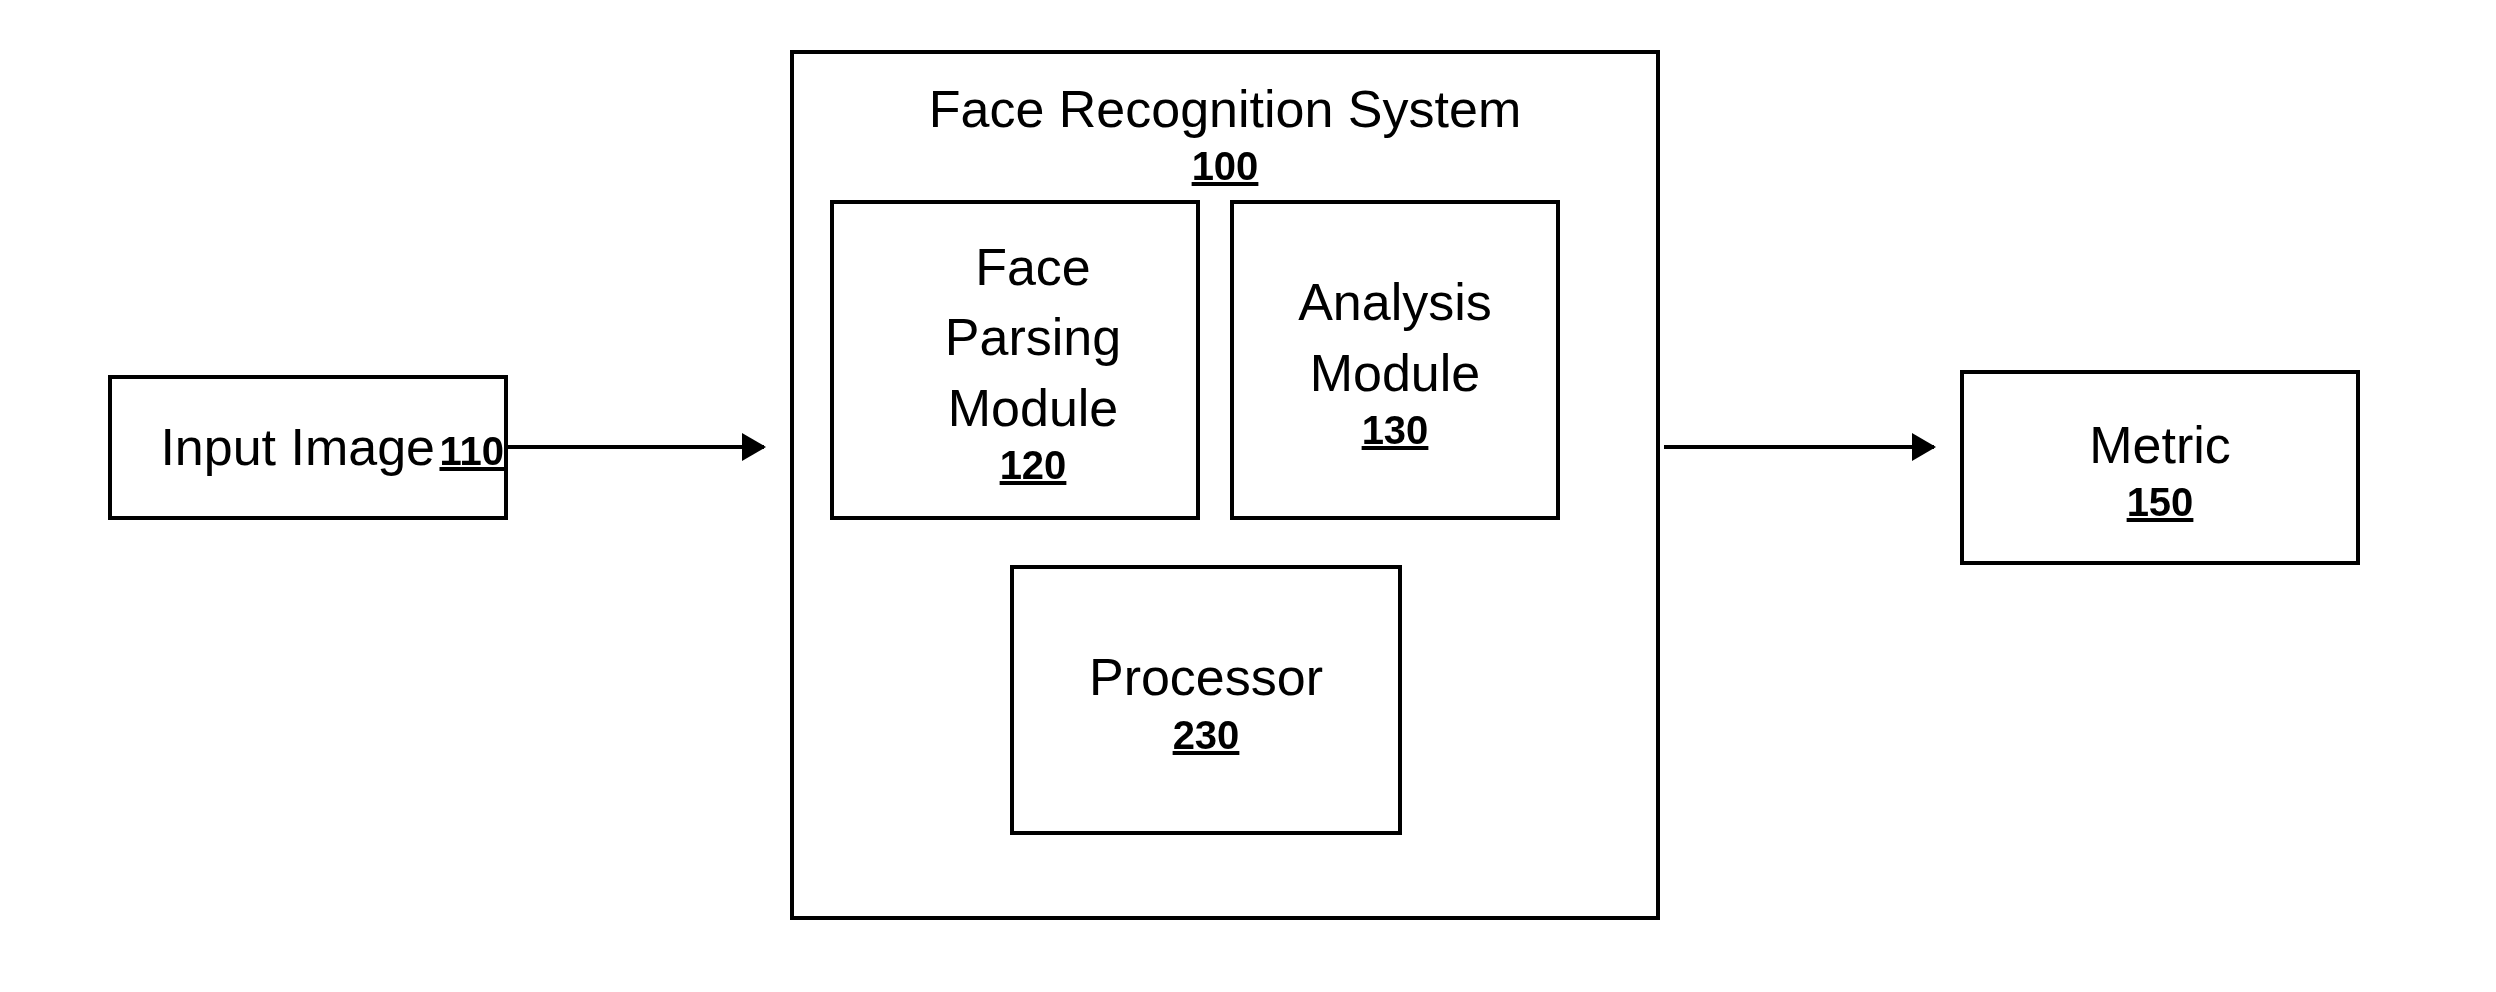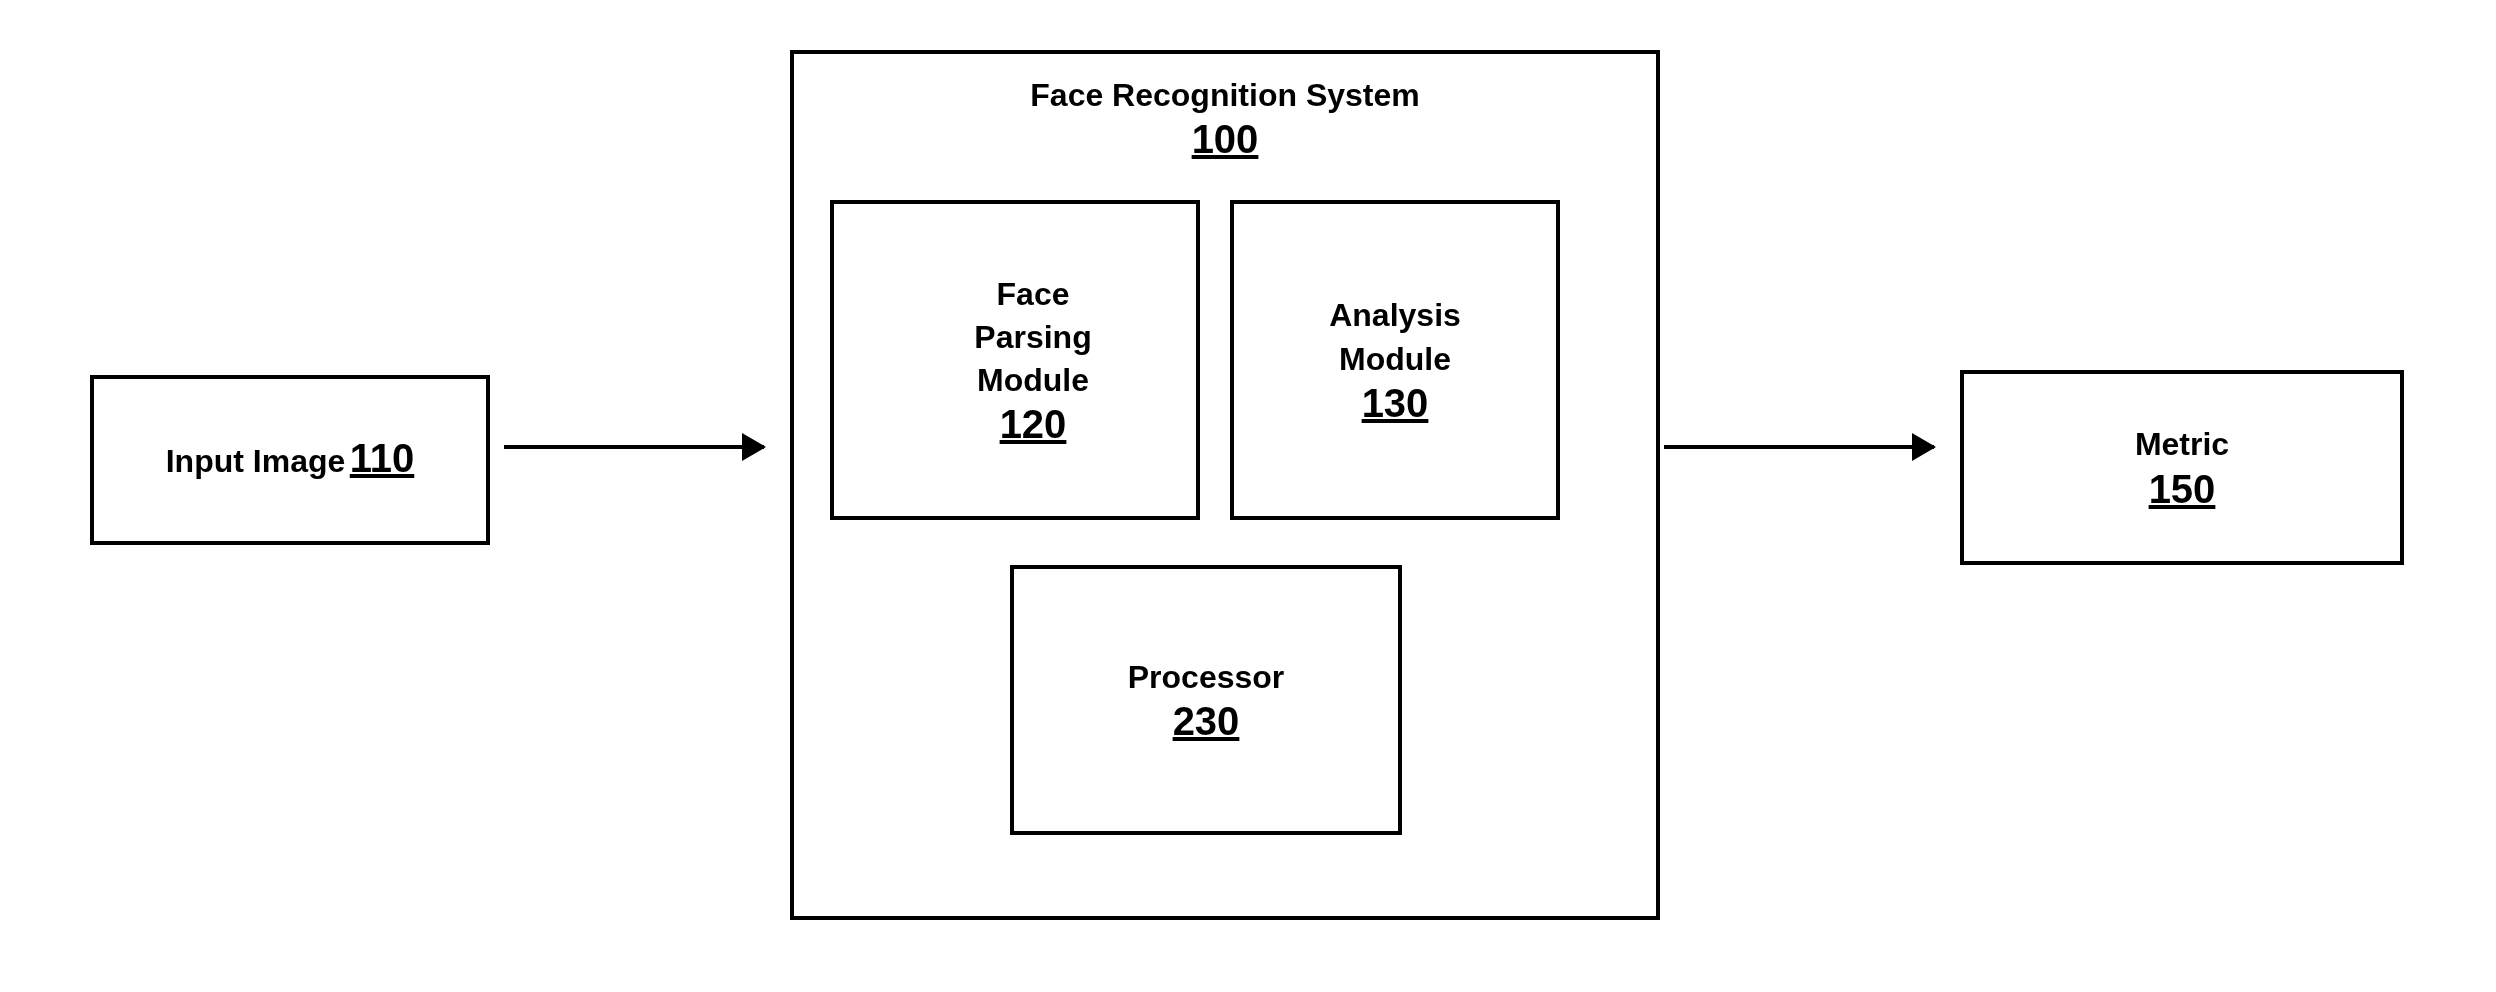--- a/index.html
+++ b/index.html
@@ -18,22 +18,22 @@
       position: absolute;
       border: 4px solid #000;
       background: #fff;
       display: flex;
       flex-direction: column;
       align-items: center;
       justify-content: center;
       text-align: center;
     }
     .label {
-      font-size: 32px;
-      font-weight: bold;
+      font-size: 52px;
+      font-weight: normal;
       line-height: 1.35;
     }
     .num {
       font-size: 40px;
       font-weight: bold;
       text-decoration: underline;
     }
     .container-title {
       position: absolute;
       top: 20px;
@@ -54,24 +54,25 @@
       transform: translateY(-50%);
       width: 0;
       height: 0;
       border-left: 24px solid #000;
       border-top: 14px solid transparent;
       border-bottom: 14px solid transparent;
     }
 
     
     .input-image {
-      left: 90px;
+      left: 108px;
       top: 375px;
       width: 400px;
-      height: 170px;
+      height: 145px;
+      align-items: flex-end;
     }
 
     
     .main-system {
       left: 790px;
       top: 50px;
       width: 870px;
       height: 870px;
       justify-content: flex-start;
     }
@@ -98,21 +99,21 @@
       left: 1010px;
       top: 565px;
       width: 392px;
       height: 270px;
     }
 
     
     .metric {
       left: 1960px;
       top: 370px;
-      width: 444px;
+      width: 400px;
       height: 195px;
     }
 
     
     .arrow1 {
       left: 504px;
       top: 445px;
       width: 260px;
     }
     .arrow2 {

